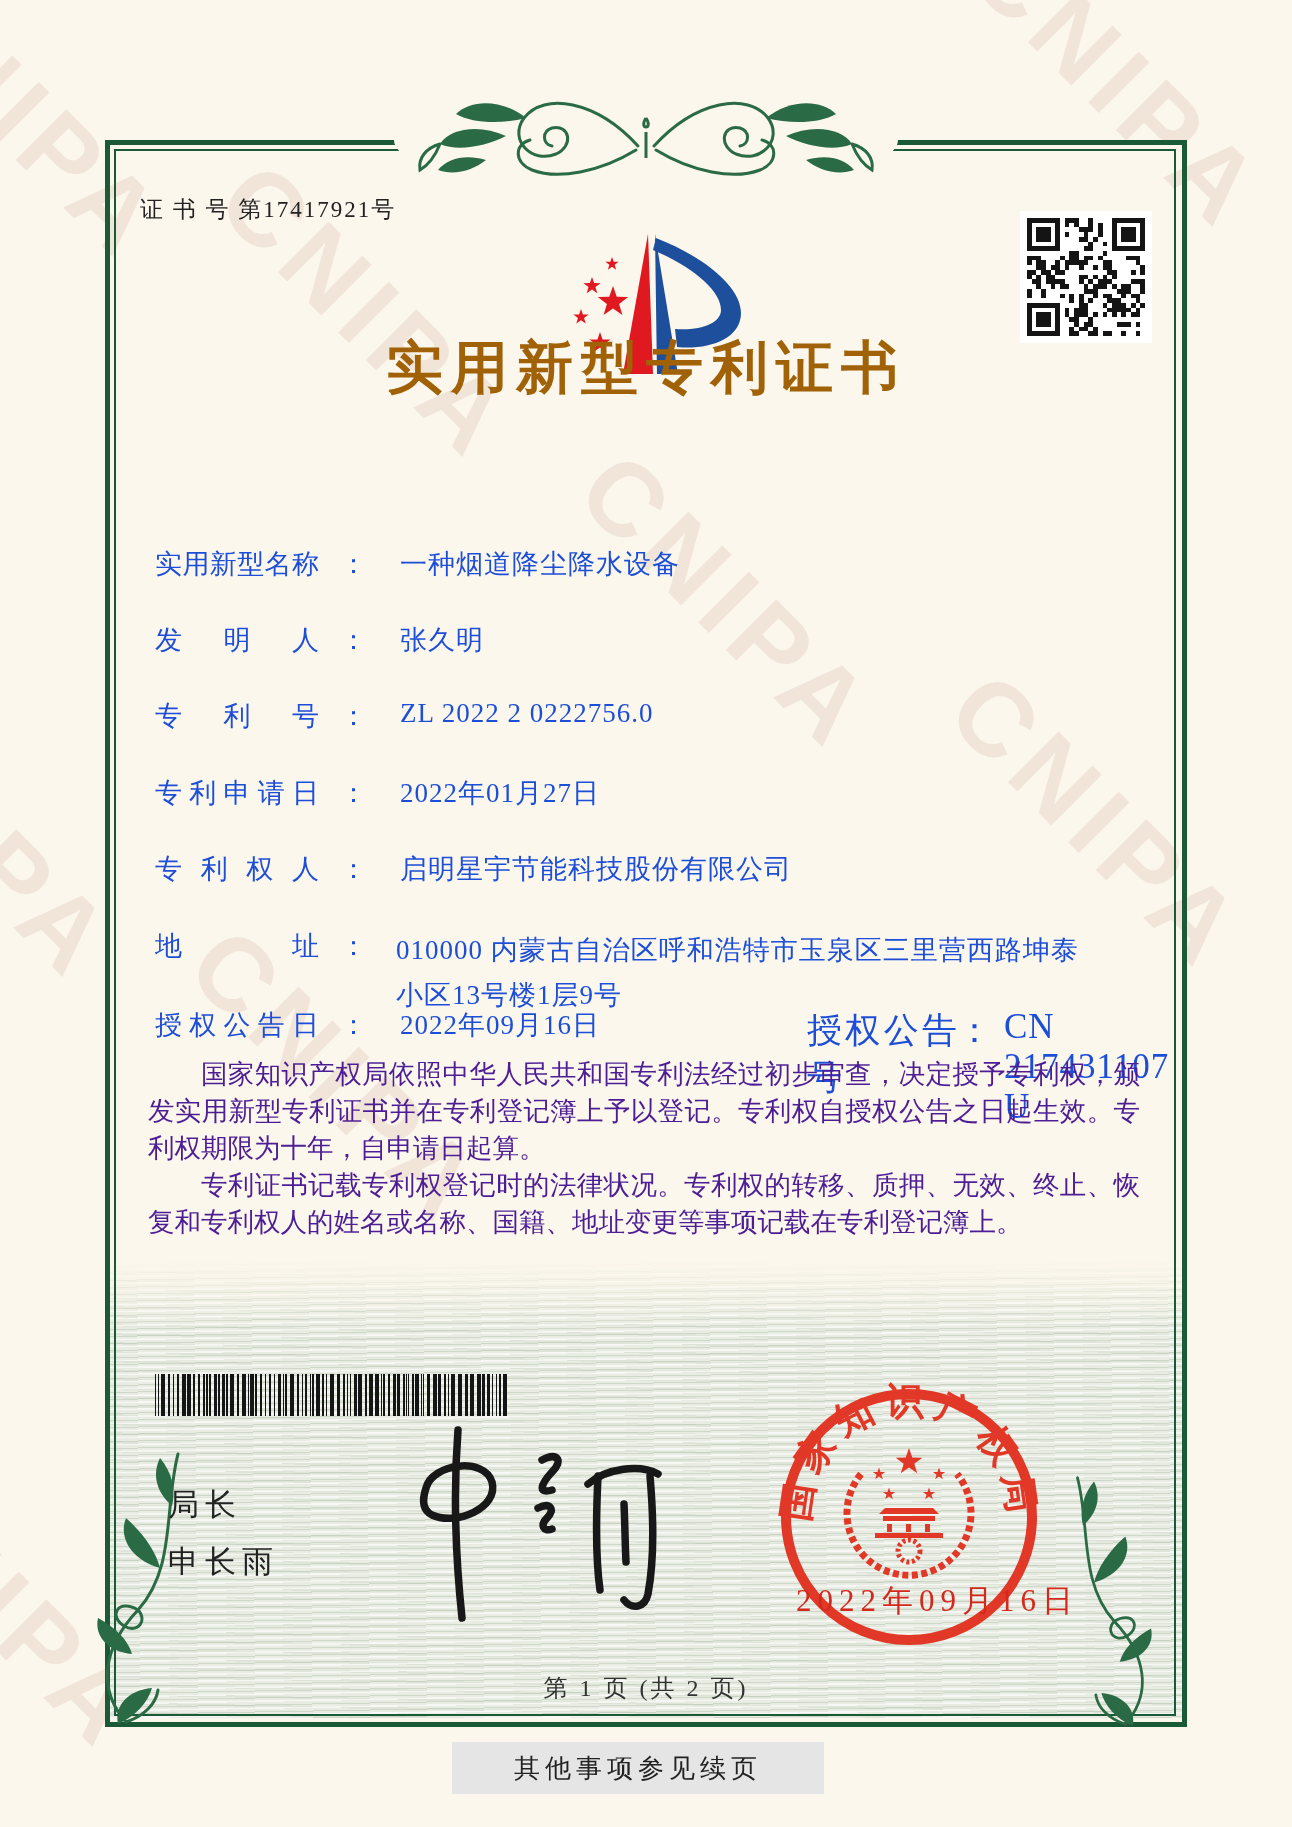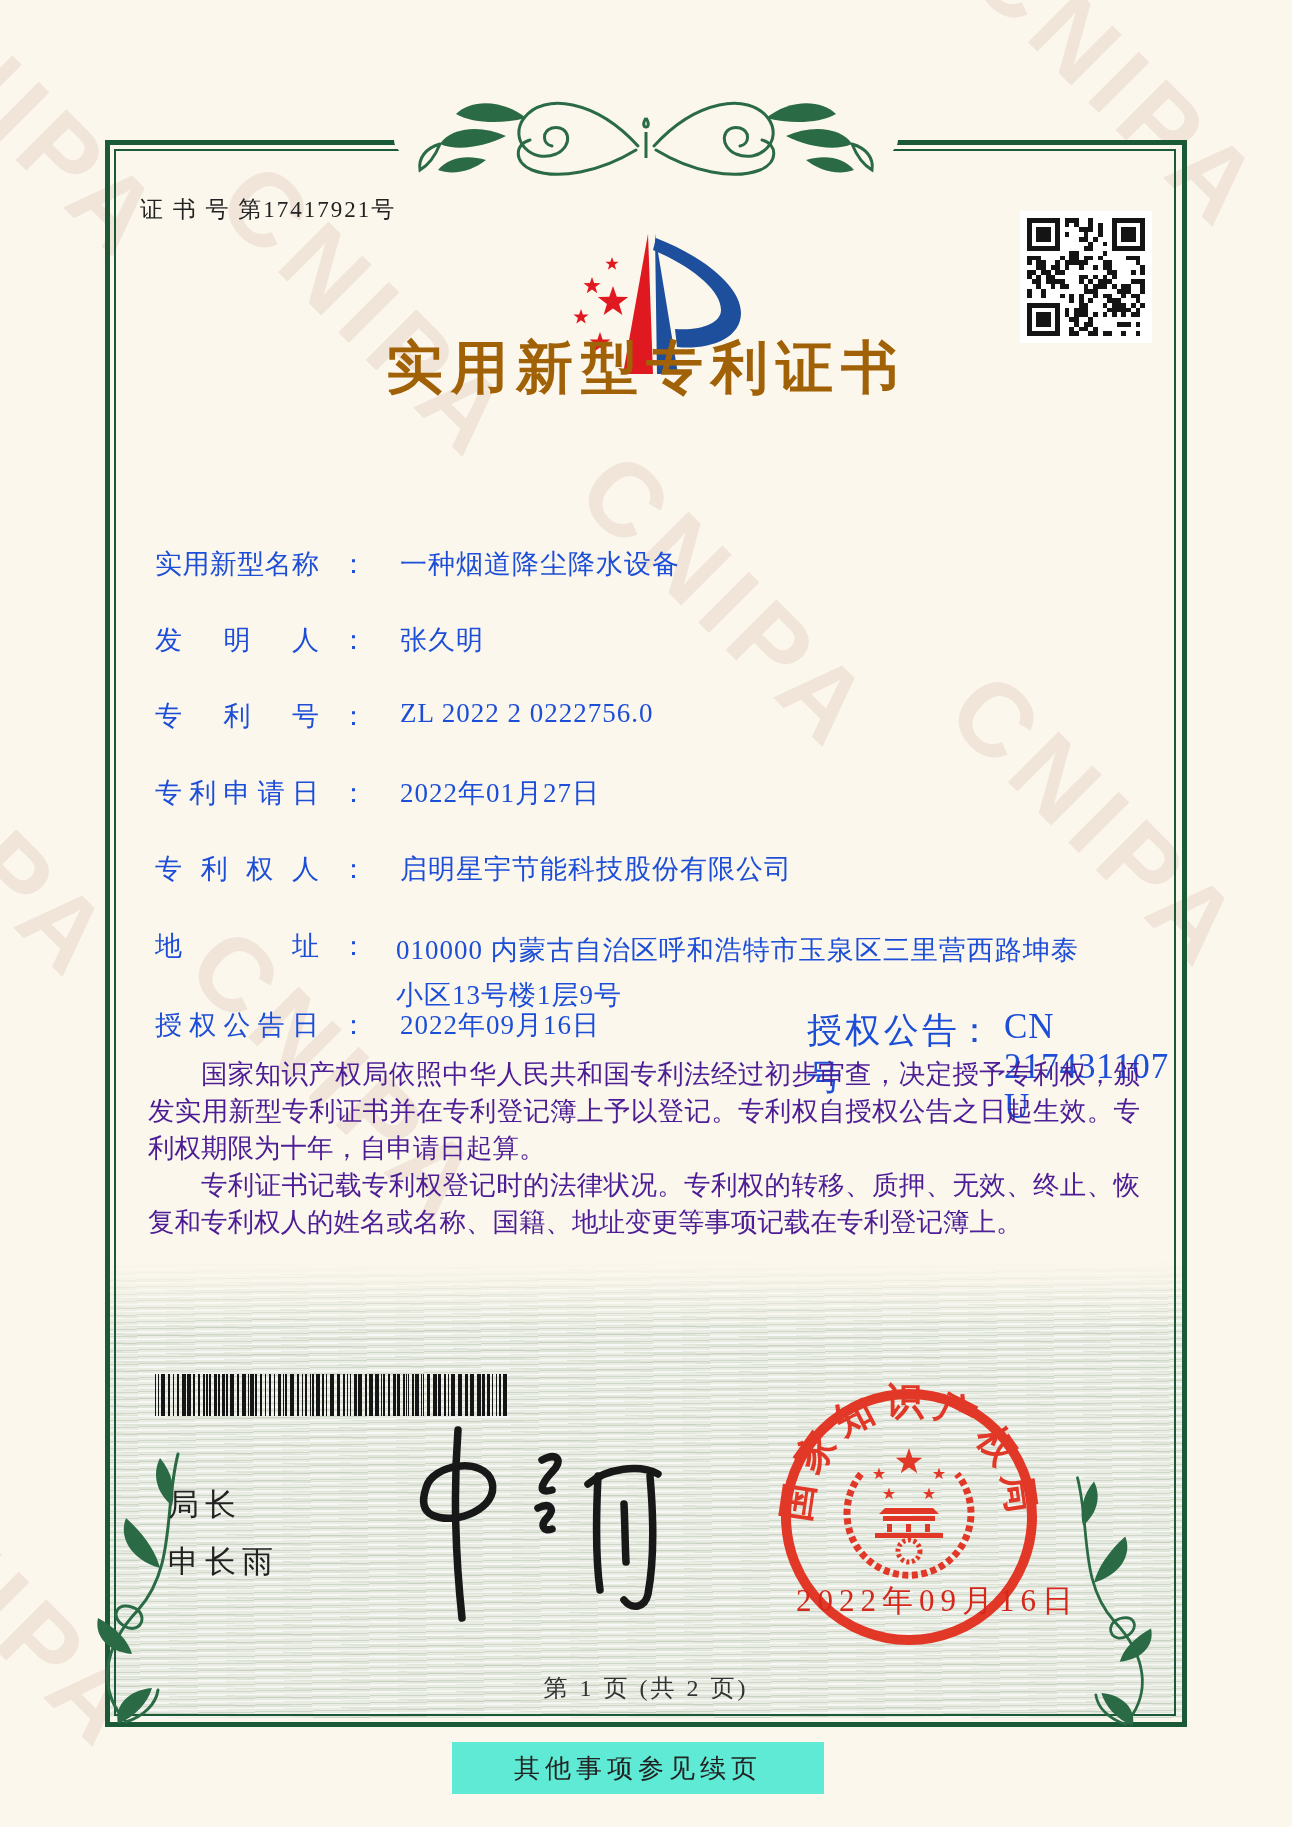--- a/index.html
+++ b/index.html
@@ -75,21 +75,21 @@
   .seal-date{
     position:absolute; left:796px; top:1580px; font-size:31px; letter-spacing:6px;
     color:#d5281c; white-space:nowrap;
   }
   .page-footer{
     position:absolute; left:0; top:1672px; width:1292px; text-align:center;
     font-size:24px; letter-spacing:3px; color:#333;
   }
   .cont-note-box{
     position:absolute; left:452px; top:1742px; width:372px; height:52px;
-    background:#5eead4; display:flex; align-items:center; justify-content:center;
+    background:#e5e5e5; display:flex; align-items:center; justify-content:center;
   }
   .cont-note-box span{font-size:26px; letter-spacing:5px; color:#222;}
 </style>
 </head>
 <body>
 
 <div class="page">
 
   <div class="wm" style="left:-70px; top:-60px;">CNIPA</div>
   <div class="wm" style="left:1030px; top:-90px;">CNIPA</div>

